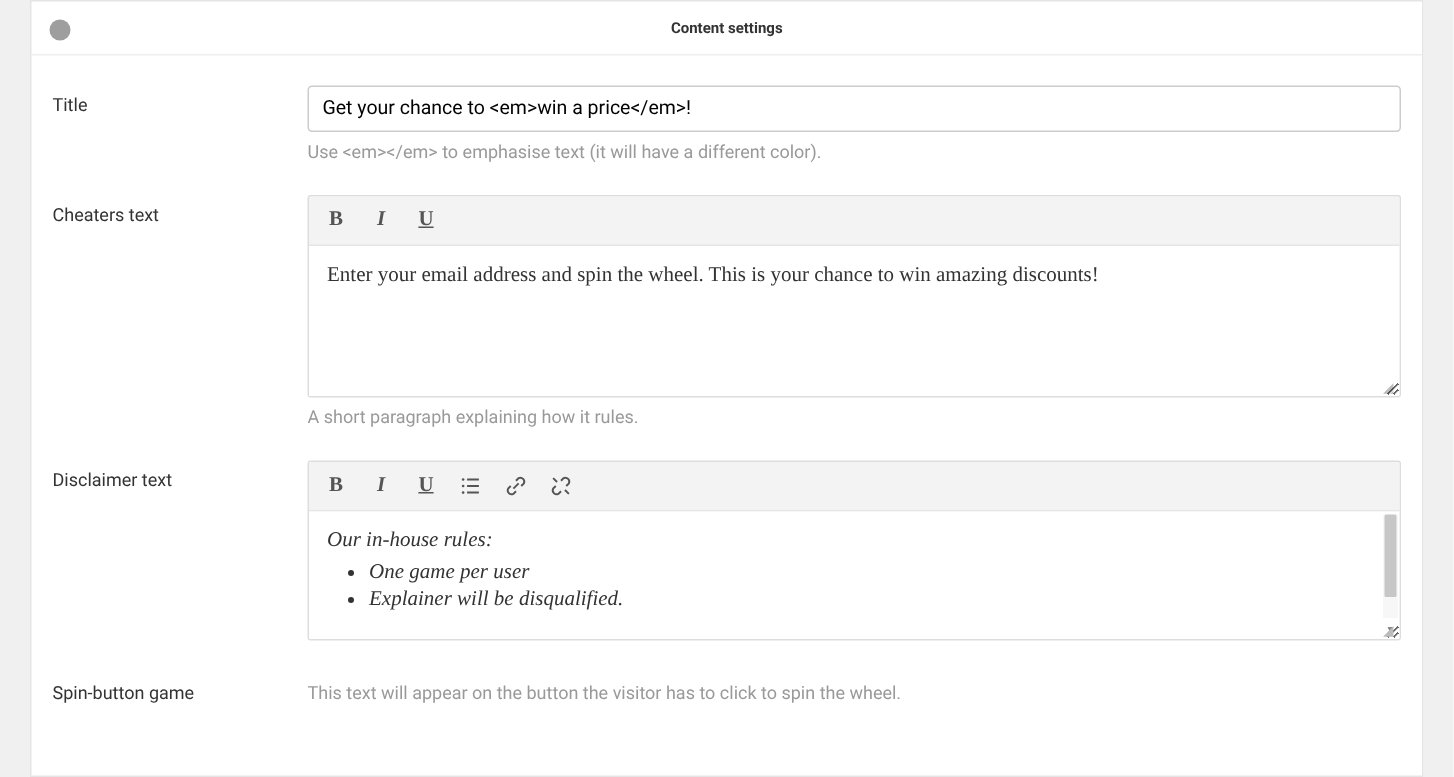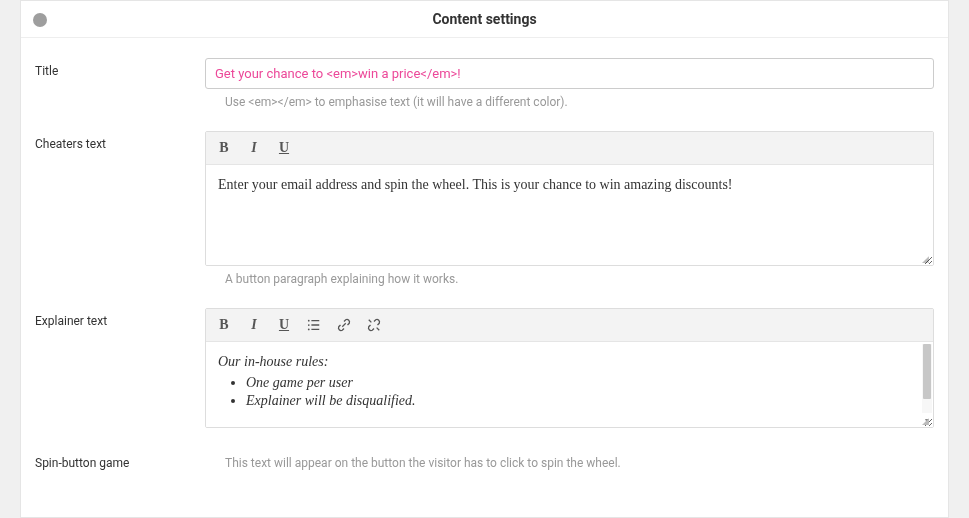--- a/index.html
+++ b/index.html
@@ -30,21 +30,21 @@
       position: absolute;
       left: 12px;
       top: 12px;
       width: 14px;
       height: 14px;
       border-radius: 50%;
       background: #9e9e9e;
     }
     .panel-header .title {
       font-weight: 700;
-      font-size: 14px;
+      font-size: 10px;
       color: #333;
     }
     .form-body {
       padding: 20px 14px 20px 14px;
     }
     .row {
       display: flex;
       align-items: flex-start;
       margin-bottom: 22px;
     }
@@ -58,29 +58,28 @@
     .row .field {
       flex: 1;
       min-width: 0;
     }
     .text-input {
       width: 100%;
       padding: 7px 9px;
       border: 1px solid #ccc;
       border-radius: 3px;
       font-size: 13px;
-      color: #ec4899;
+      color: #000000;
       background: #fff;
       font-family: inherit;
     }
     .hint {
       margin-top: 6px;
       font-size: 12px;
       color: #999;
-      margin-left: 20px;
     }
     .editor {
       border: 1px solid #ddd;
       border-radius: 2px;
       overflow: hidden;
       background: #fff;
     }
     .toolbar {
       background: #f3f3f3;
       border-bottom: 1px solid #e5e5e5;
@@ -198,26 +197,26 @@
           <div class="toolbar">
             <span class="tb-btn bold">B</span>
             <span class="tb-btn italic">I</span>
             <span class="tb-btn underline">U</span>
           </div>
           <div class="editor-content" contenteditable="true" style="height: 100px;">
             <span>Enter your email address and spin the wheel. This is your chance to win amazing discounts!</span>
             <span class="resize-grip">◢</span>
           </div>
         </div>
-        <div class="hint">A button paragraph explaining how it works.</div>
-      </div>
-    </div>
-
-    <div class="row">
-      <div class="label">Explainer text</div>
+        <div class="hint">A short paragraph explaining how it rules.</div>
+      </div>
+    </div>
+
+    <div class="row">
+      <div class="label">Disclaimer text</div>
       <div class="field">
         <div class="editor">
           <div class="toolbar">
             <span class="tb-btn bold">B</span>
             <span class="tb-btn italic">I</span>
             <span class="tb-btn underline">U</span>
             <span class="tb-btn">
               <svg viewBox="0 0 16 16">
                   <g fill="none" stroke="#555" stroke-width="1.5">
                     <line x1="5" y1="3" x2="14" y2="3"></line>

